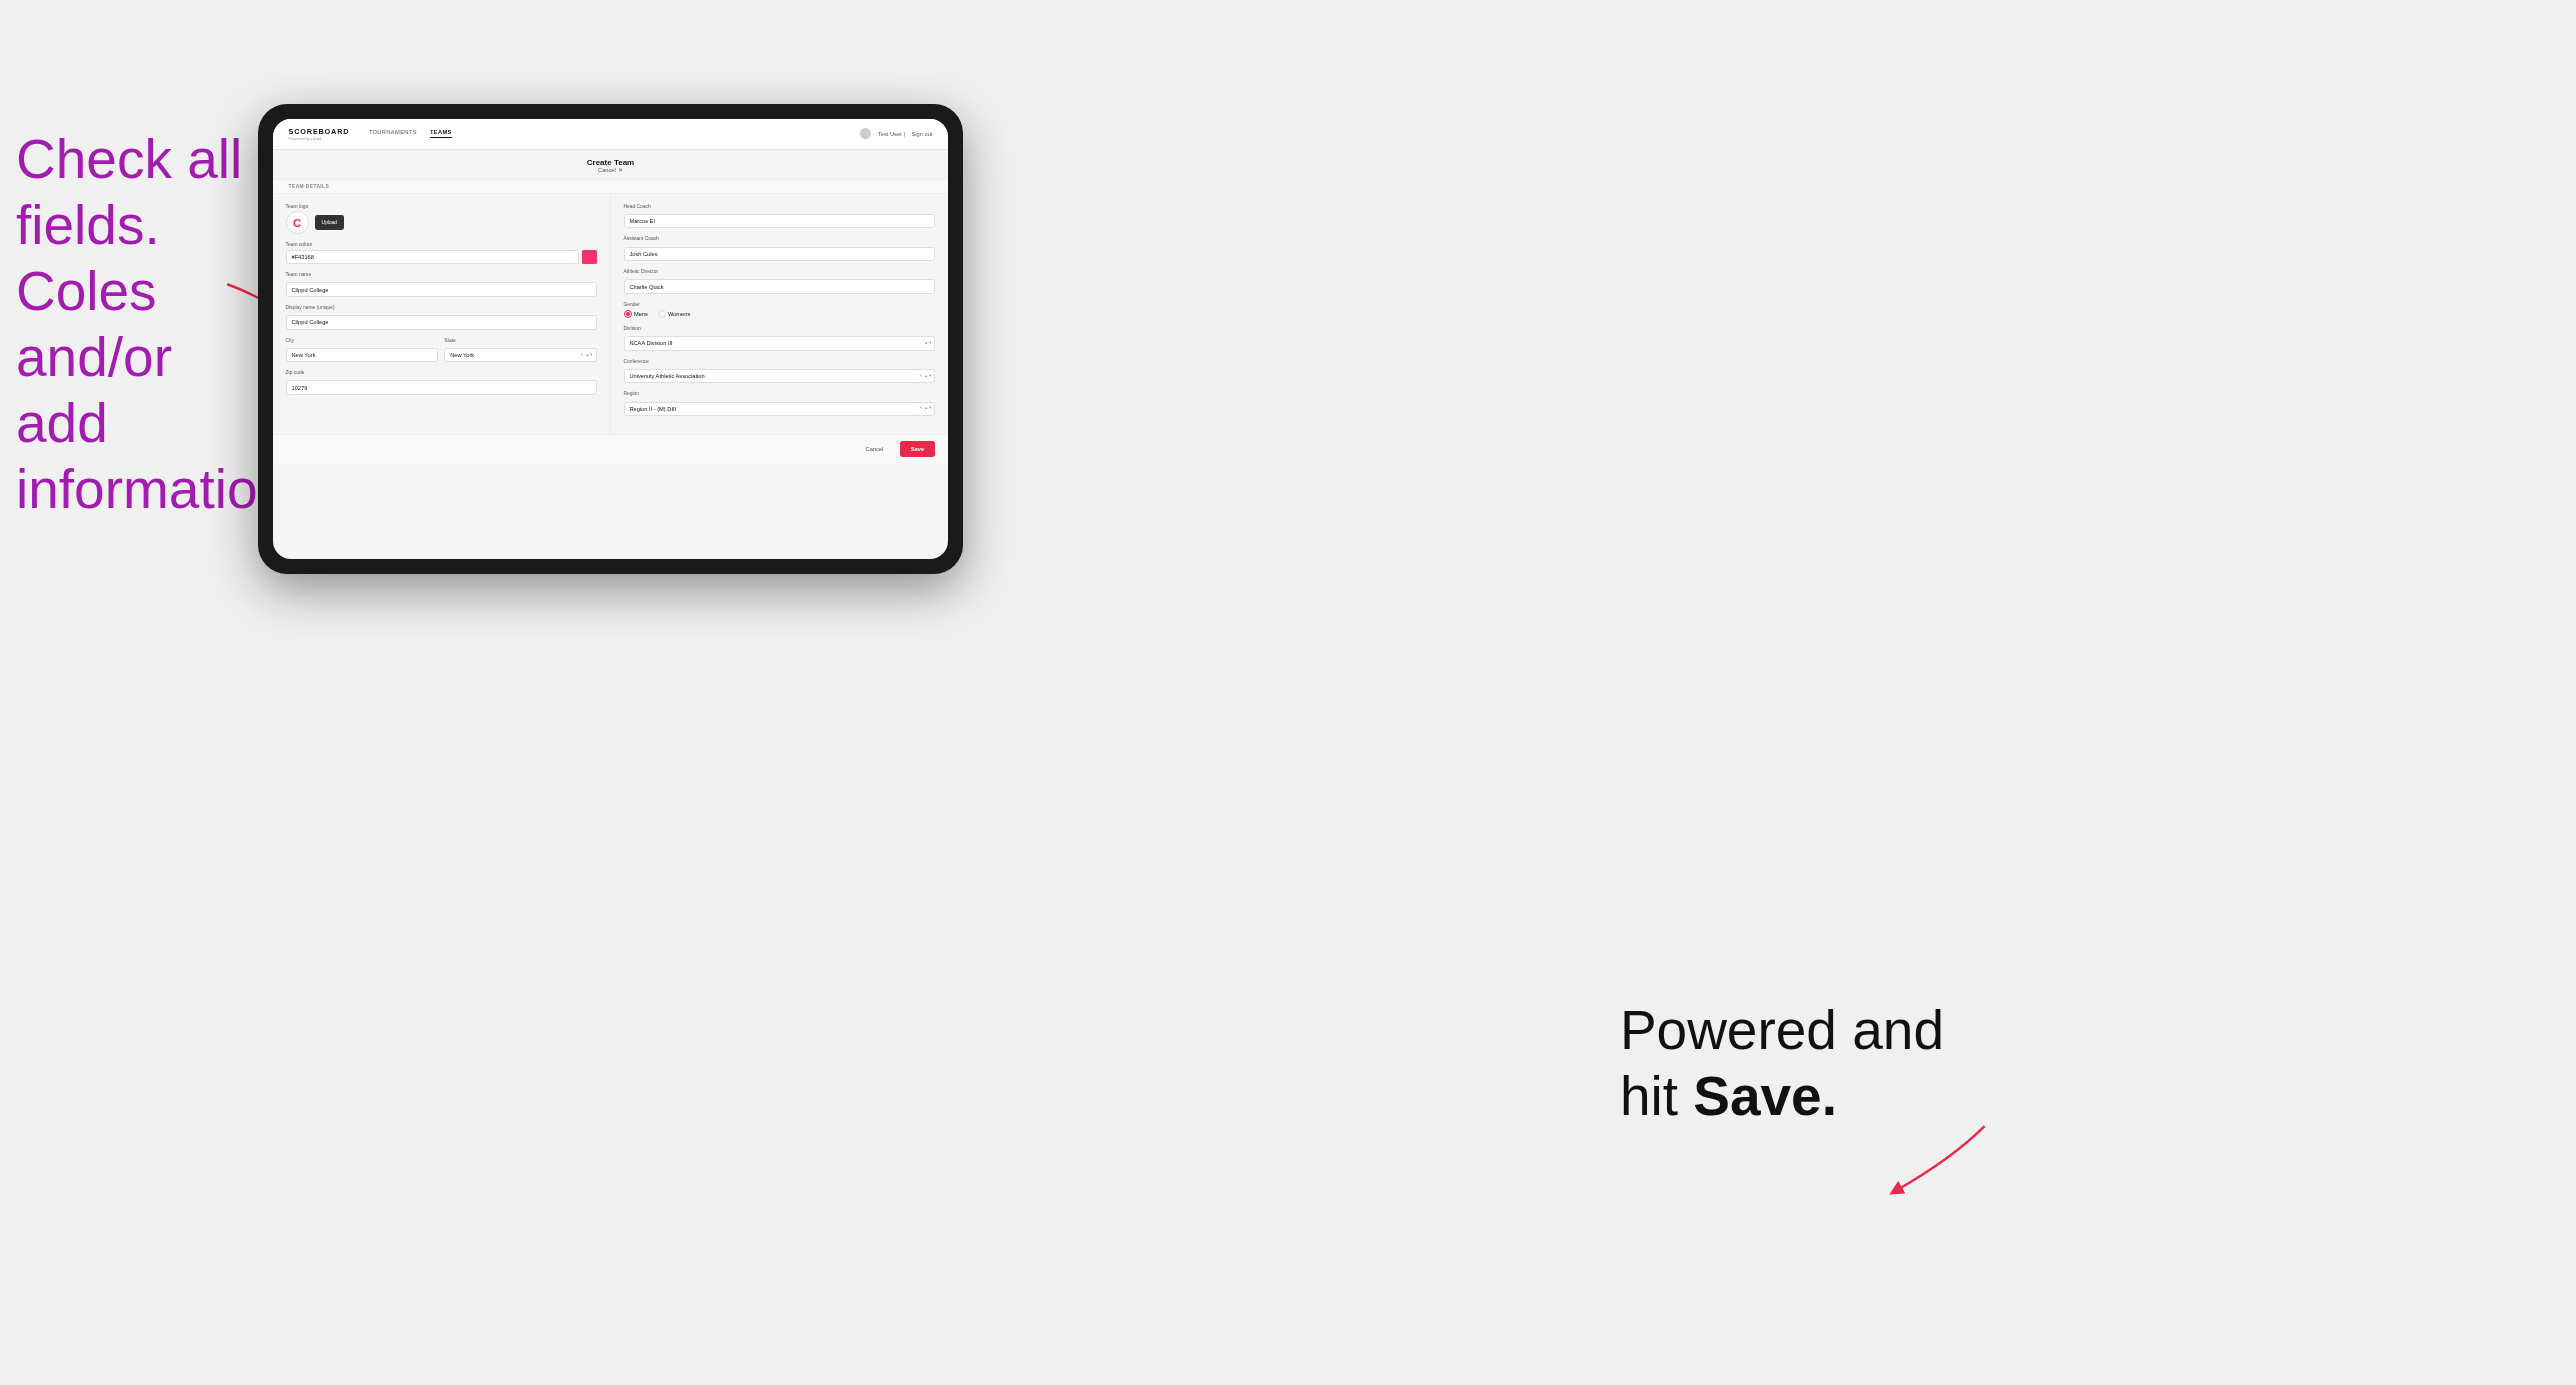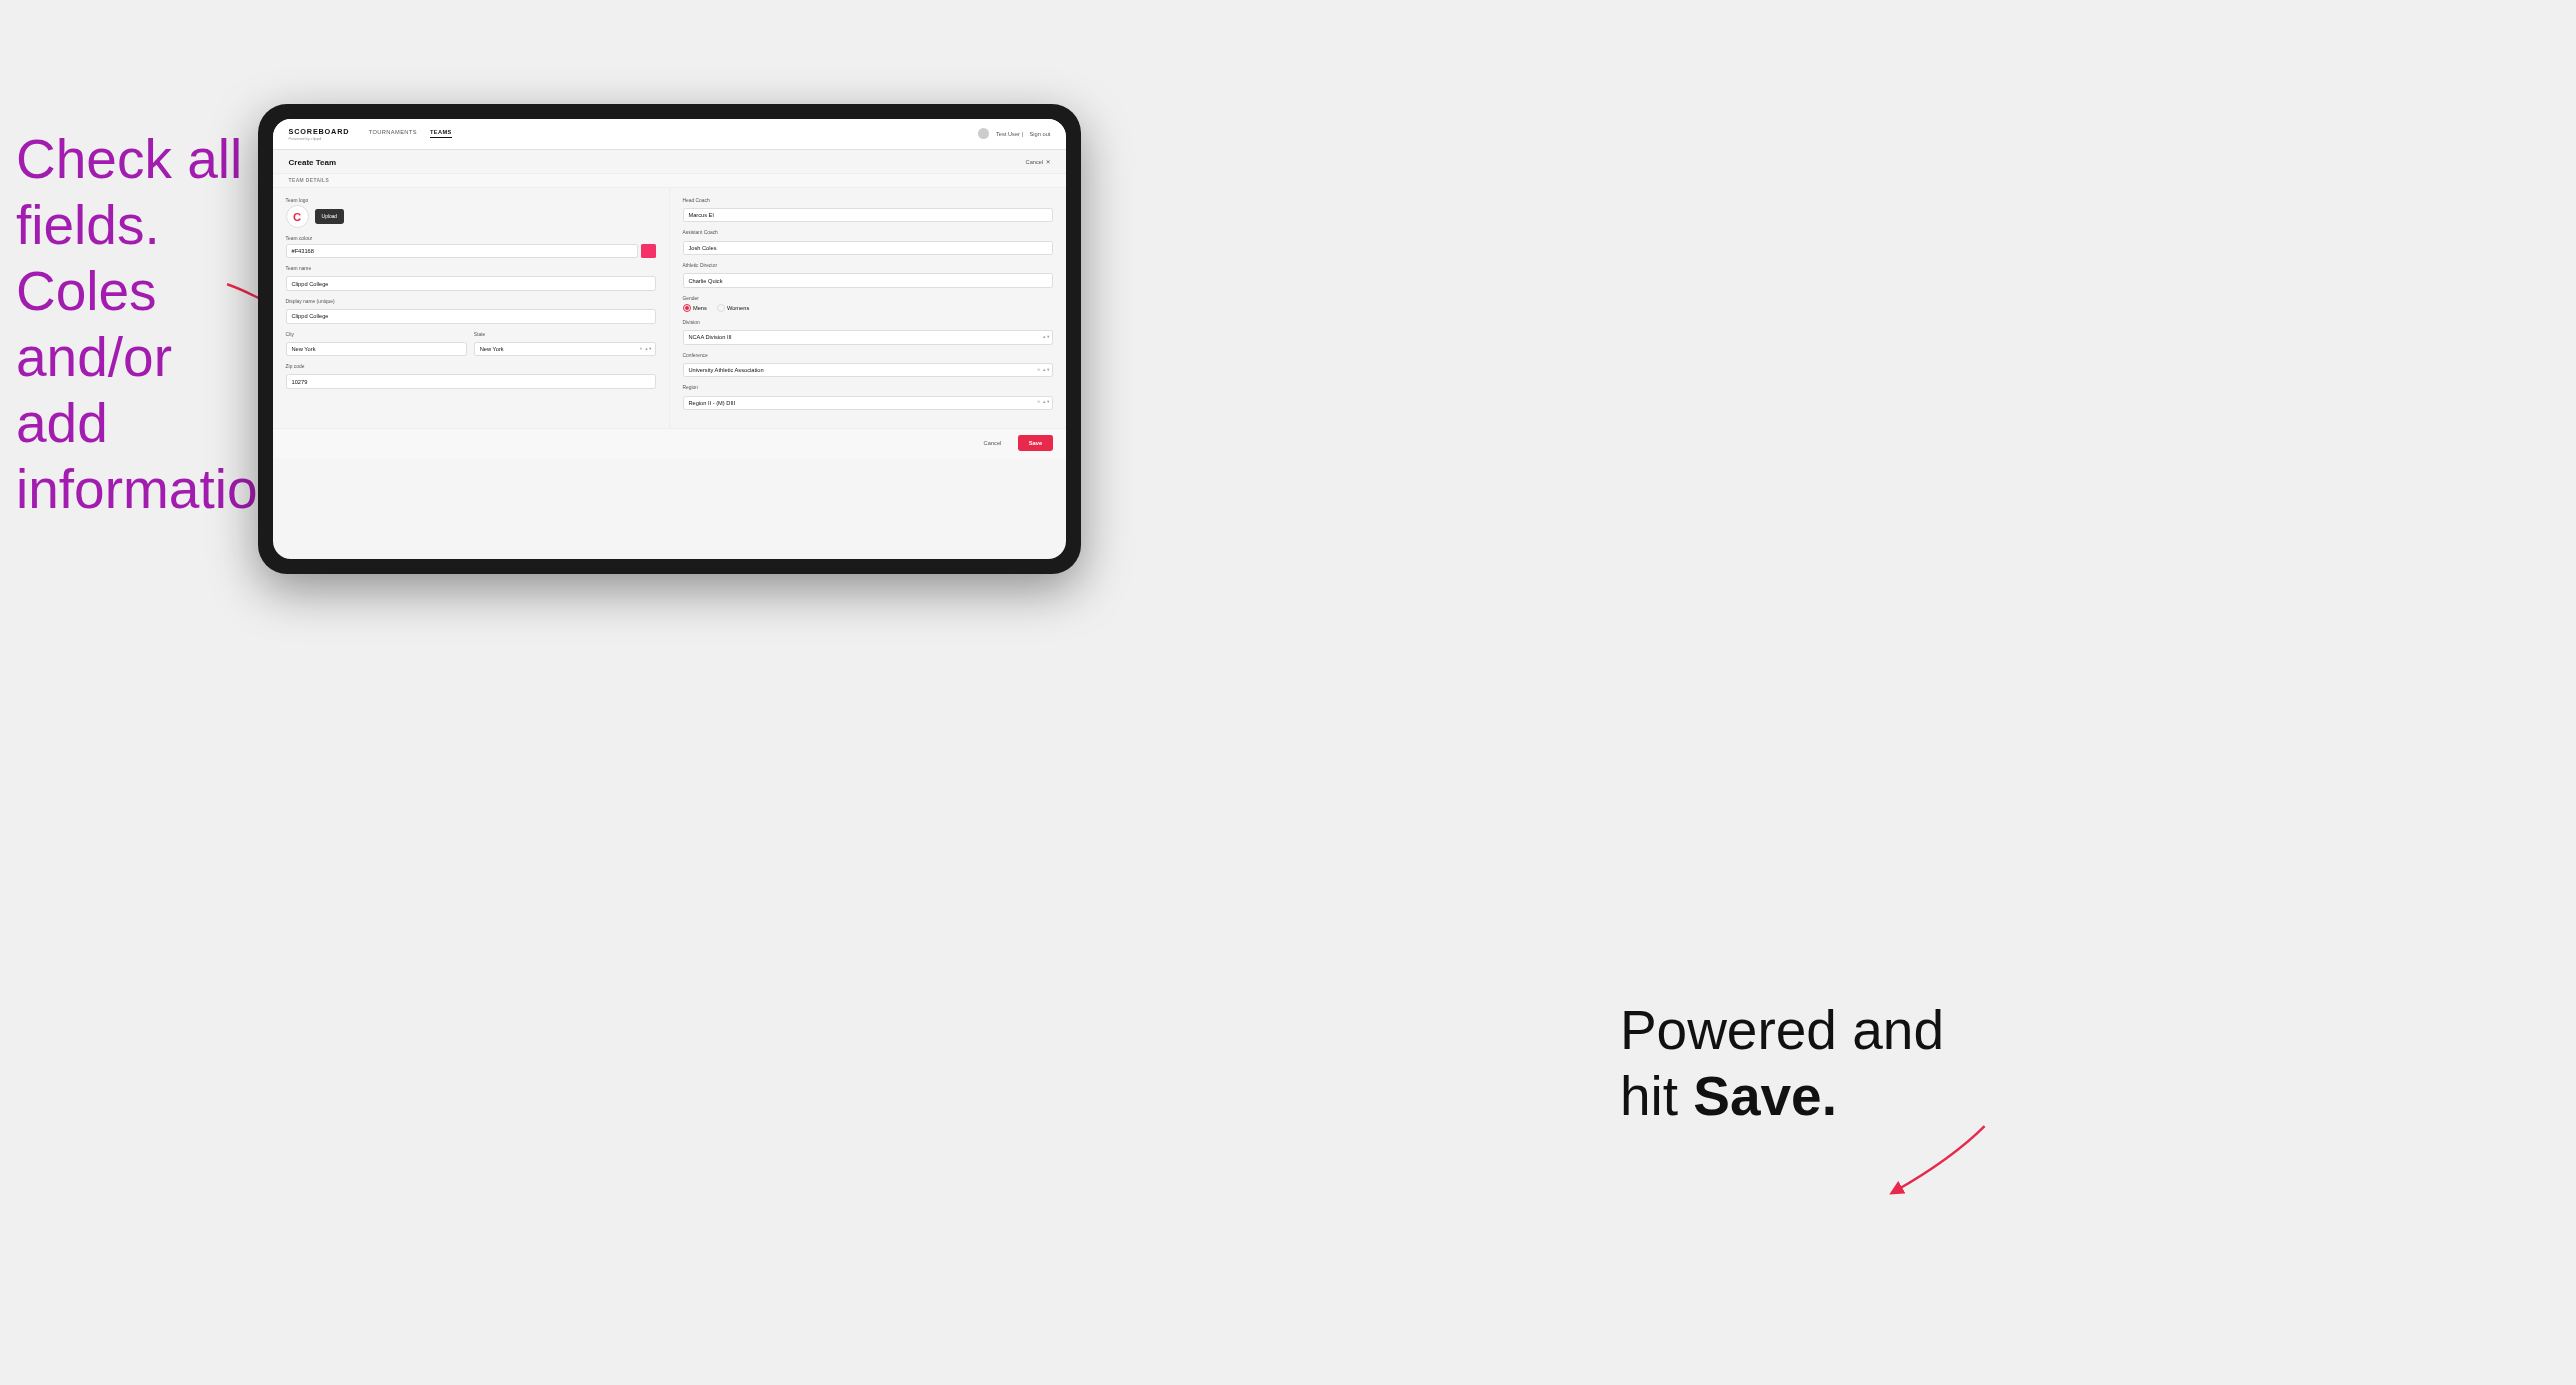--- a/index.html
+++ b/index.html
@@ -32,21 +32,21 @@
       line-height: 1.2;
       color: #111;
       text-align: left;
     }
 
     
     .tablet-frame {
       position: absolute;
       left: 258px;
       top: 104px;
-      width: 823px;
+      width: 705px;
       height: 470px;
       background: #1a1a1a;
       border-radius: 29px;
       box-shadow: 0 16px 49px rgba(0,0,0,0.4);
       padding: 14.6px;
     }
 
     .tablet-screen {
       width: 100%;
       height: 100%;
@@ -122,20 +122,21 @@
       background: #ccc;
       border-radius: 50%;
     }
 
     .page-header {
       padding: 8px 16px 6.5px;
       display: flex;
       align-items: center;
       justify-content: space-between;
       border-bottom: 0.8px solid #eee;
+      flex-direction: column;
     }
 
     .page-title {
       font-size: 8px;
       font-weight: 600;
       color: #111;
     }
 
     .cancel-btn-top {
       font-size: 5.7px;

